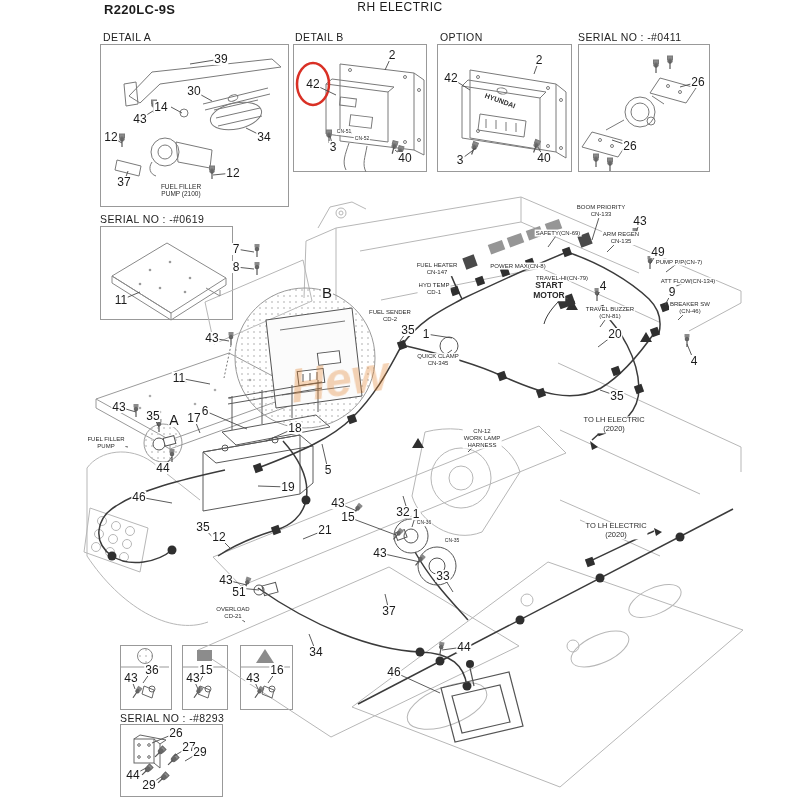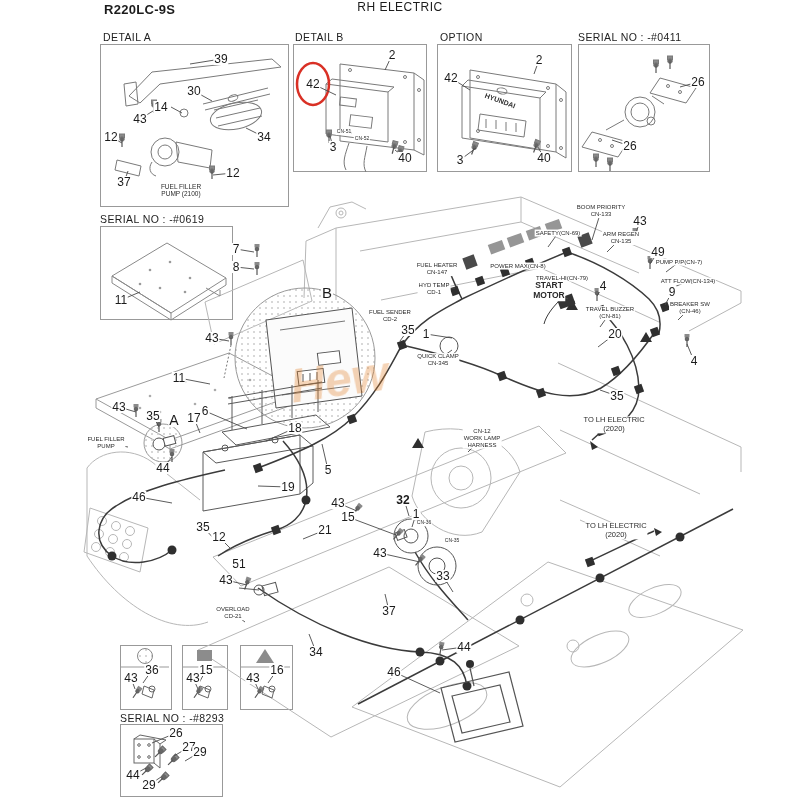--- a/index.html
+++ b/index.html
@@ -473,25 +473,25 @@
       <div class="callout" style="left: 295px; top: 428px;">18</div>
       <div class="callout" style="left: 163px; top: 468px;">44</div>
       <div class="callout" style="left: 328px; top: 470px;">5</div>
       <div class="callout" style="left: 288px; top: 487px;">19</div>
       <div class="callout" style="left: 139px; top: 497px;">46</div>
       <div class="callout" style="left: 203px; top: 527px;">35</div>
       <div class="callout" style="left: 219px; top: 537px;">12</div>
       <div class="callout" style="left: 325px; top: 530px;">21</div>
       <div class="callout" style="left: 338px; top: 503px;">43</div>
       <div class="callout" style="left: 348px; top: 517px;">15</div>
-      <div class="callout" style="left: 403px; top: 500px; font-weight: bold;">32</div>
+      <div class="callout" style="left: 403px; top: 512px;">32</div>
       <div class="callout" style="left: 416px; top: 514px;">1</div>
       <div class="callout" style="left: 380px; top: 553px;">43</div>
       <div class="callout" style="left: 226px; top: 580px;">43</div>
-      <div class="callout" style="left: 239px; top: 564px;">51</div>
+      <div class="callout" style="left: 239px; top: 592px;">51</div>
       <div class="callout" style="left: 389px; top: 611px;">37</div>
       <div class="callout" style="left: 316px; top: 652px;">34</div>
       <div class="callout" style="left: 394px; top: 672px;">46</div>
       <div class="callout" style="left: 443px; top: 576px;">33</div>
       <div class="callout" style="left: 464px; top: 647px;">44</div>
       <div class="callout" style="left: 603px; top: 286px;">4</div>
       <div class="callout" style="left: 640px; top: 221px;">43</div>
       <div class="callout" style="left: 658px; top: 252px;">49</div>
       <div class="callout" style="left: 672px; top: 292px;">9</div>
       <div class="callout" style="left: 615px; top: 334px;">20</div>

